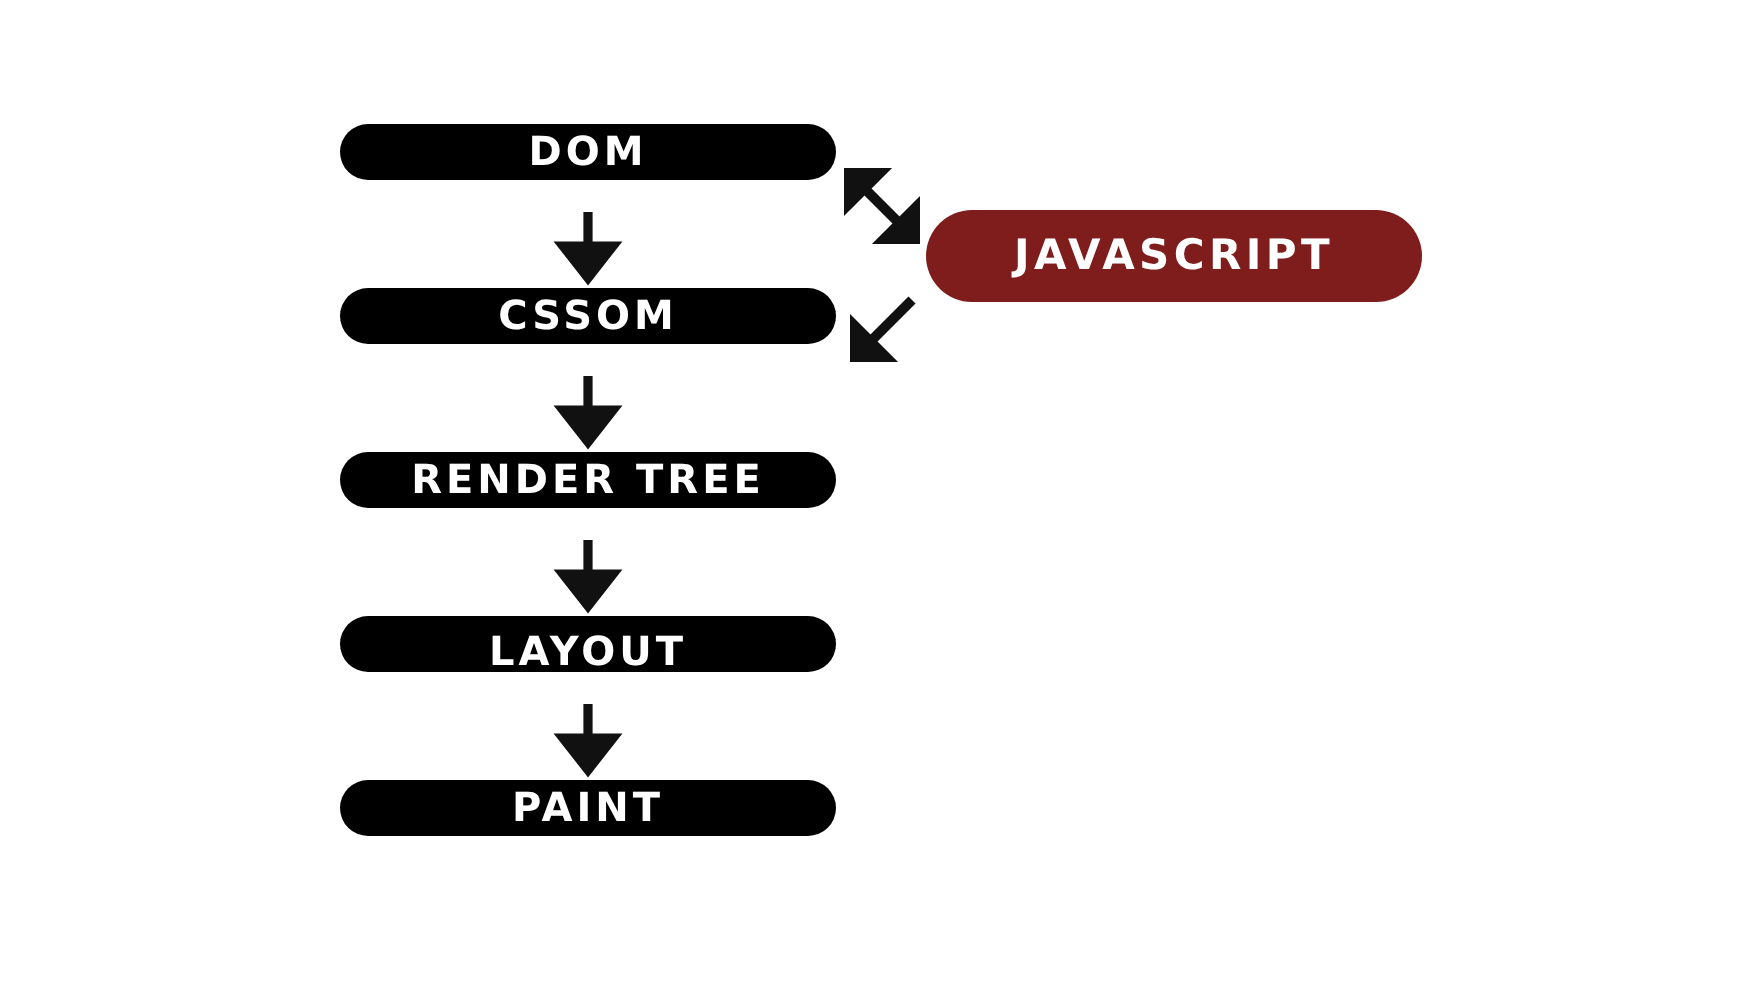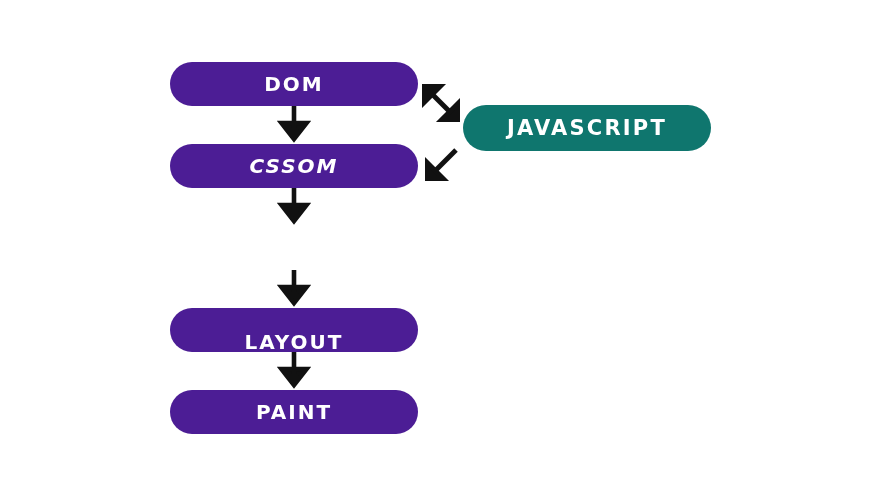--- a/index.html
+++ b/index.html
@@ -35,35 +35,35 @@
     color: #ffffff;
     text-transform: uppercase;
     line-height: 1;
     white-space: nowrap;
     transform: translateY(-0.5px);
   }
 
   .stage-pill {
     left: 170px;
     width: 248px;
-    height: 44px;
-    background: #4c1d95;
+    height: 28px;
+    background: #000000;
   }
   .stage-0 { top: 62px; }
-  .stage-1 { top: 144px; font-style: italic; }
+  .stage-1 { top: 144px; }
   .stage-2 { top: 226px; }
   .stage-3 { top: 308px; align-items: flex-end; }
   .stage-4 { top: 390px; text-align: center; }
 
   .js-pill {
     left: 463px;
     top: 105px;
     width: 248px;
     height: 46px;
-    background: #0f766e;
+    background: #7f1d1d;
   }
   .js-pill .pill-label {
     font-size: 21px;
     letter-spacing: 2.2px;
   }
 
   
   .flow-arrow {
     position: absolute;
     left: 274px;
@@ -98,20 +98,23 @@
 <div id="canvas">
 
   <div class="pill stage-pill stage-0">
     <span class="pill-label">DOM</span>
   </div>
 
   <div class="pill stage-pill stage-1">
     <span class="pill-label">CSSOM</span>
   </div>
 
+  <div class="pill stage-pill stage-2">
+    <span class="pill-label">RENDER TREE</span>
+  </div>
 
   <div class="pill stage-pill stage-3">
     <span class="pill-label">LAYOUT</span>
   </div>
 
   <div class="pill stage-pill stage-4">
     <span class="pill-label">PAINT</span>
   </div>
 
   <div class="pill js-pill">

